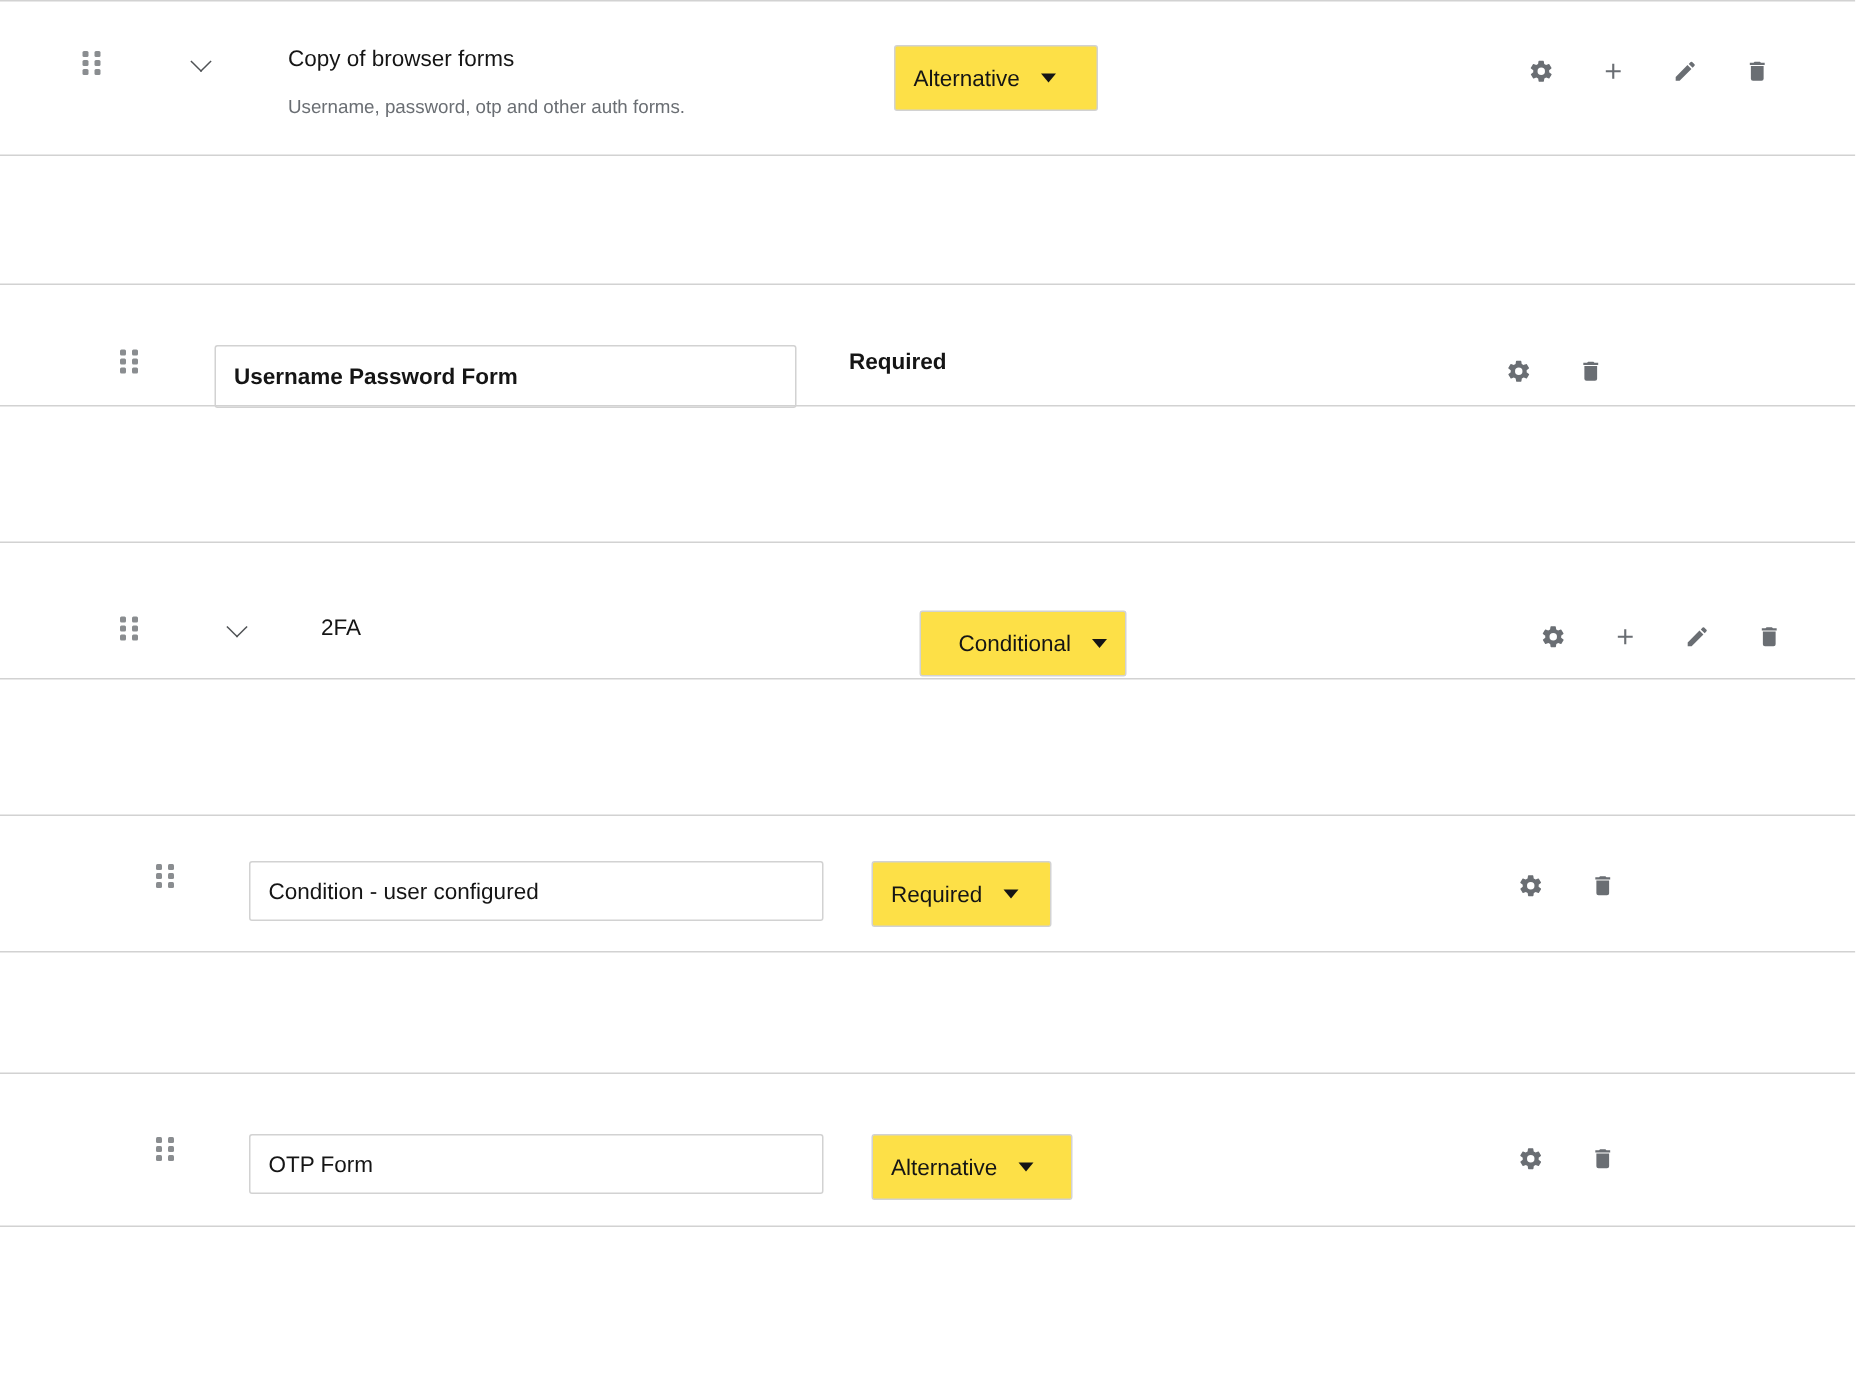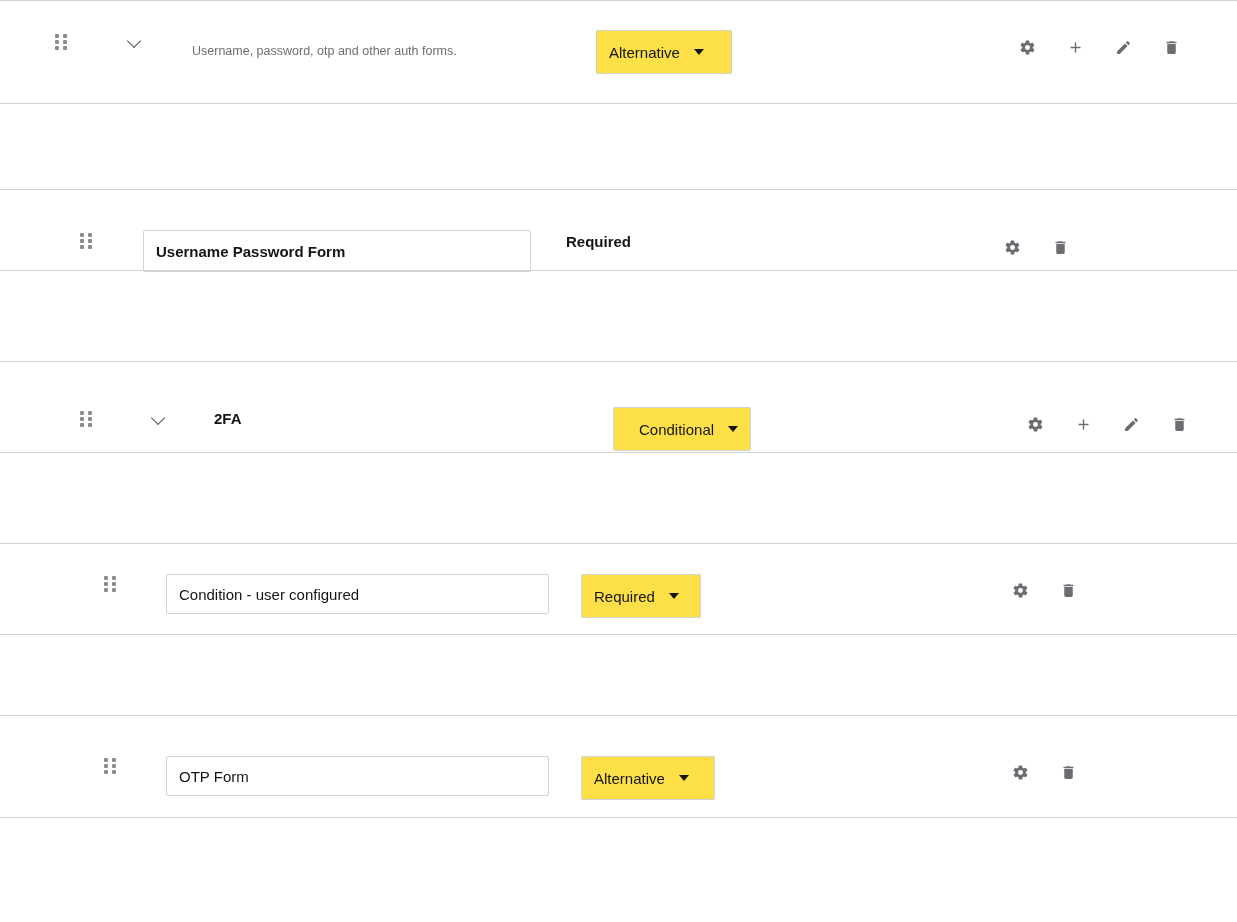--- a/index.html
+++ b/index.html
@@ -143,20 +143,21 @@
     <div class="grip" style="position:absolute;left:54px;top:32px;">
       <i></i>
         <i></i>
         <i></i>
         <i></i>
         <i></i>
         <i></i>
     </div>
     <div class="chev" style="position:absolute;left:124px;top:29px;"></div>
     <div class="title-block" style="position:absolute;left:192px;top:29px;">
+      <div class="title-main">Copy of browser forms</div>
       <div class="title-sub">Username, password, otp and other auth forms.</div>
     </div>
     <div class="select" style="position:absolute;left:596px;top:29px;min-width:136px;">
       <span>Alternative</span>
       <span class="caret"></span>
     </div>
     <div class="icons" style="left:1010px;top:29px;">
       <div class="ibtn">
         <svg width="17" height="17" viewBox="0 0 24 24" fill="#6a6e73">
             <path d="M19.4 13a7.6 7.6 0 0 0 .1-1 7.6 7.6 0 0 0-.1-1l2.1-1.6a.5.5 0 0 0 .1-.6l-2-3.4a.5.5 0 0 0-.6-.2l-2.5 1a7.3 7.3 0 0 0-1.7-1l-.4-2.6a.5.5 0 0 0-.5-.4h-4a.5.5 0 0 0-.5.4l-.4 2.6a7.3 7.3 0 0 0-1.7 1l-2.5-1a.5.5 0 0 0-.6.2l-2 3.4a.5.5 0 0 0 .1.6L4.5 11a7.6 7.6 0 0 0 0 2l-2.1 1.6a.5.5 0 0 0-.1.6l2 3.4a.5.5 0 0 0 .6.2l2.5-1a7.3 7.3 0 0 0 1.7 1l.4 2.6a.5.5 0 0 0 .5.4h4a.5.5 0 0 0 .5-.4l.4-2.6a7.3 7.3 0 0 0 1.7-1l2.5 1a.5.5 0 0 0 .6-.2l2-3.4a.5.5 0 0 0-.1-.6zM12 15.5A3.5 3.5 0 1 1 15.5 12 3.5 3.5 0 0 1 12 15.5z"></path>
@@ -210,21 +211,21 @@
   <div class="row" style="height:81px;">
     <div class="grip" style="position:absolute;left:79px;top:220px;">
       <i></i>
         <i></i>
         <i></i>
         <i></i>
         <i></i>
         <i></i>
     </div>
     <div class="chev" style="position:absolute;left:148px;top:217px;"></div>
-    <div class="title-main" style="position:absolute;left:214px;top:219px;font-weight:bold;">2FA</div>
+    <div class="title-main" style="position:absolute;left:214px;top:219px;">2FA</div>
     <div class="select" style="position:absolute;left:613px;top:217px;min-width:138px;padding-left:25px;">
       <span>Conditional</span>
       <span class="caret"></span>
     </div>
     <div class="icons" style="left:1018px;top:217px;">
       <div class="ibtn">
         <svg width="17" height="17" viewBox="0 0 24 24" fill="#6a6e73">
             <path d="M19.4 13a7.6 7.6 0 0 0 .1-1 7.6 7.6 0 0 0-.1-1l2.1-1.6a.5.5 0 0 0 .1-.6l-2-3.4a.5.5 0 0 0-.6-.2l-2.5 1a7.3 7.3 0 0 0-1.7-1l-.4-2.6a.5.5 0 0 0-.5-.4h-4a.5.5 0 0 0-.5.4l-.4 2.6a7.3 7.3 0 0 0-1.7 1l-2.5-1a.5.5 0 0 0-.6.2l-2 3.4a.5.5 0 0 0 .1.6L4.5 11a7.6 7.6 0 0 0 0 2l-2.1 1.6a.5.5 0 0 0-.1.6l2 3.4a.5.5 0 0 0 .6.2l2.5-1a7.3 7.3 0 0 0 1.7 1l.4 2.6a.5.5 0 0 0 .5.4h4a.5.5 0 0 0 .5-.4l.4-2.6a7.3 7.3 0 0 0 1.7-1l2.5 1a.5.5 0 0 0 .6-.2l2-3.4a.5.5 0 0 0-.1-.6zM12 15.5A3.5 3.5 0 1 1 15.5 12 3.5 3.5 0 0 1 12 15.5z"></path>
           </svg>
       </div>

